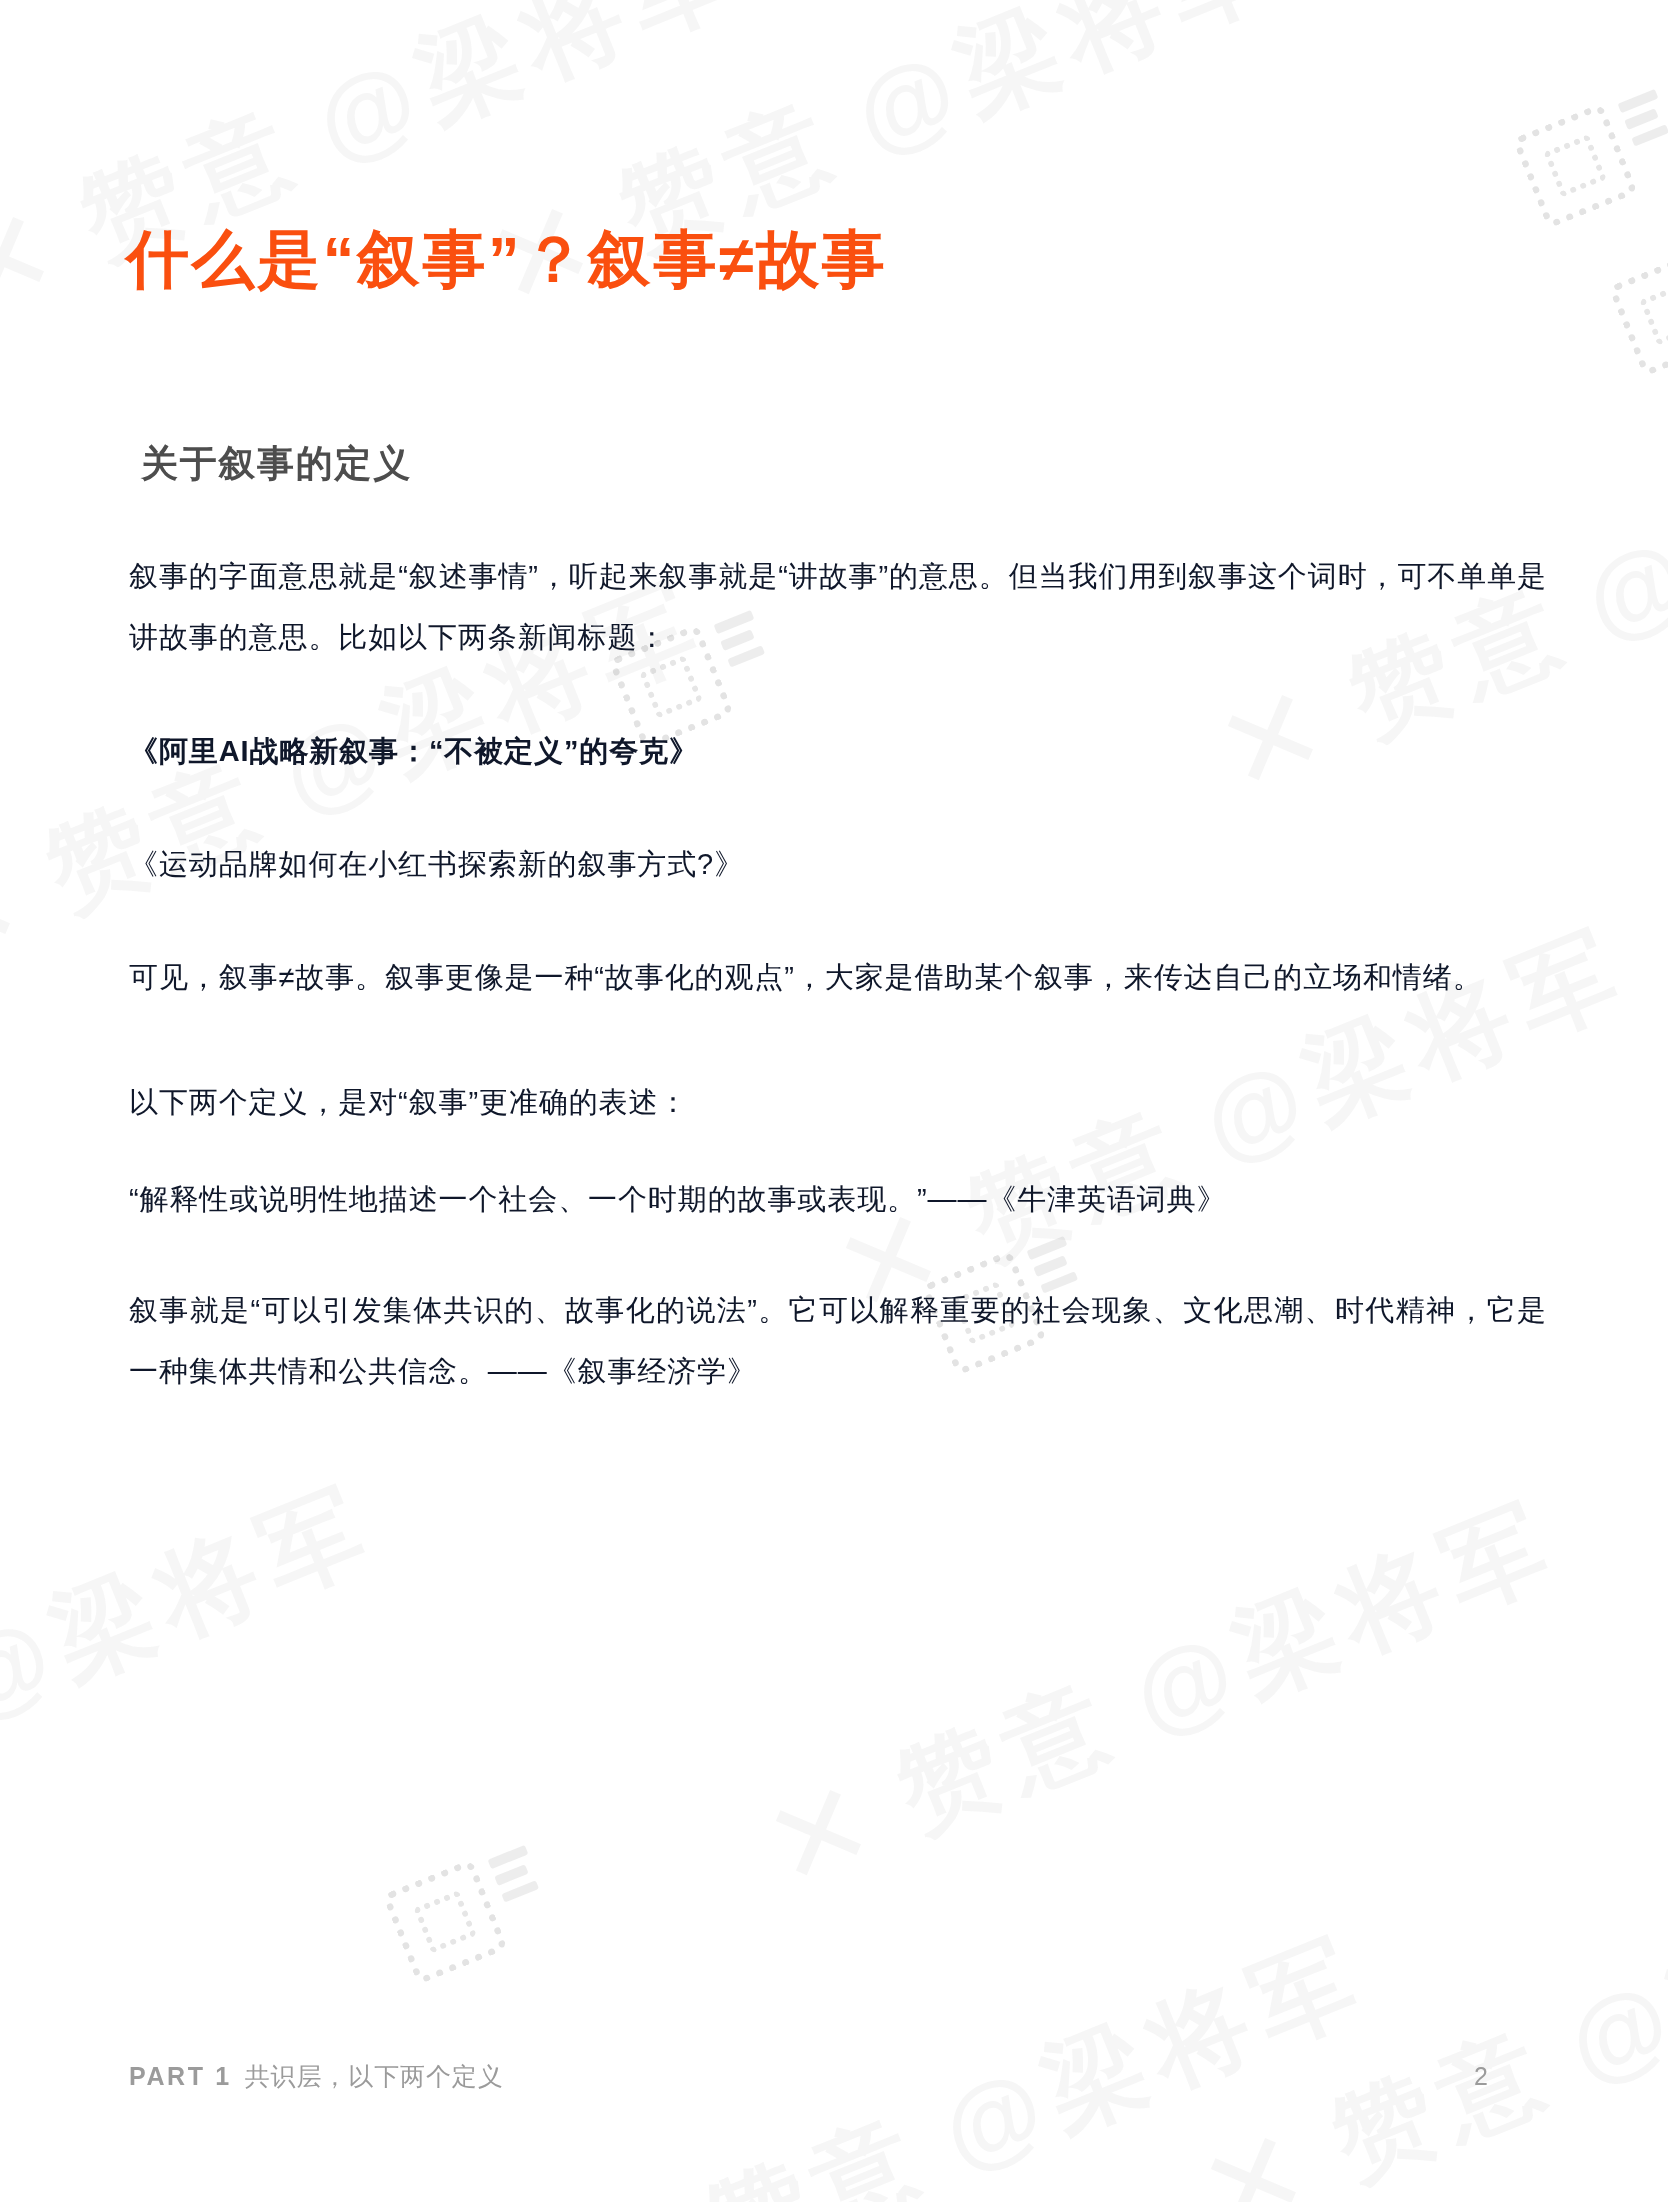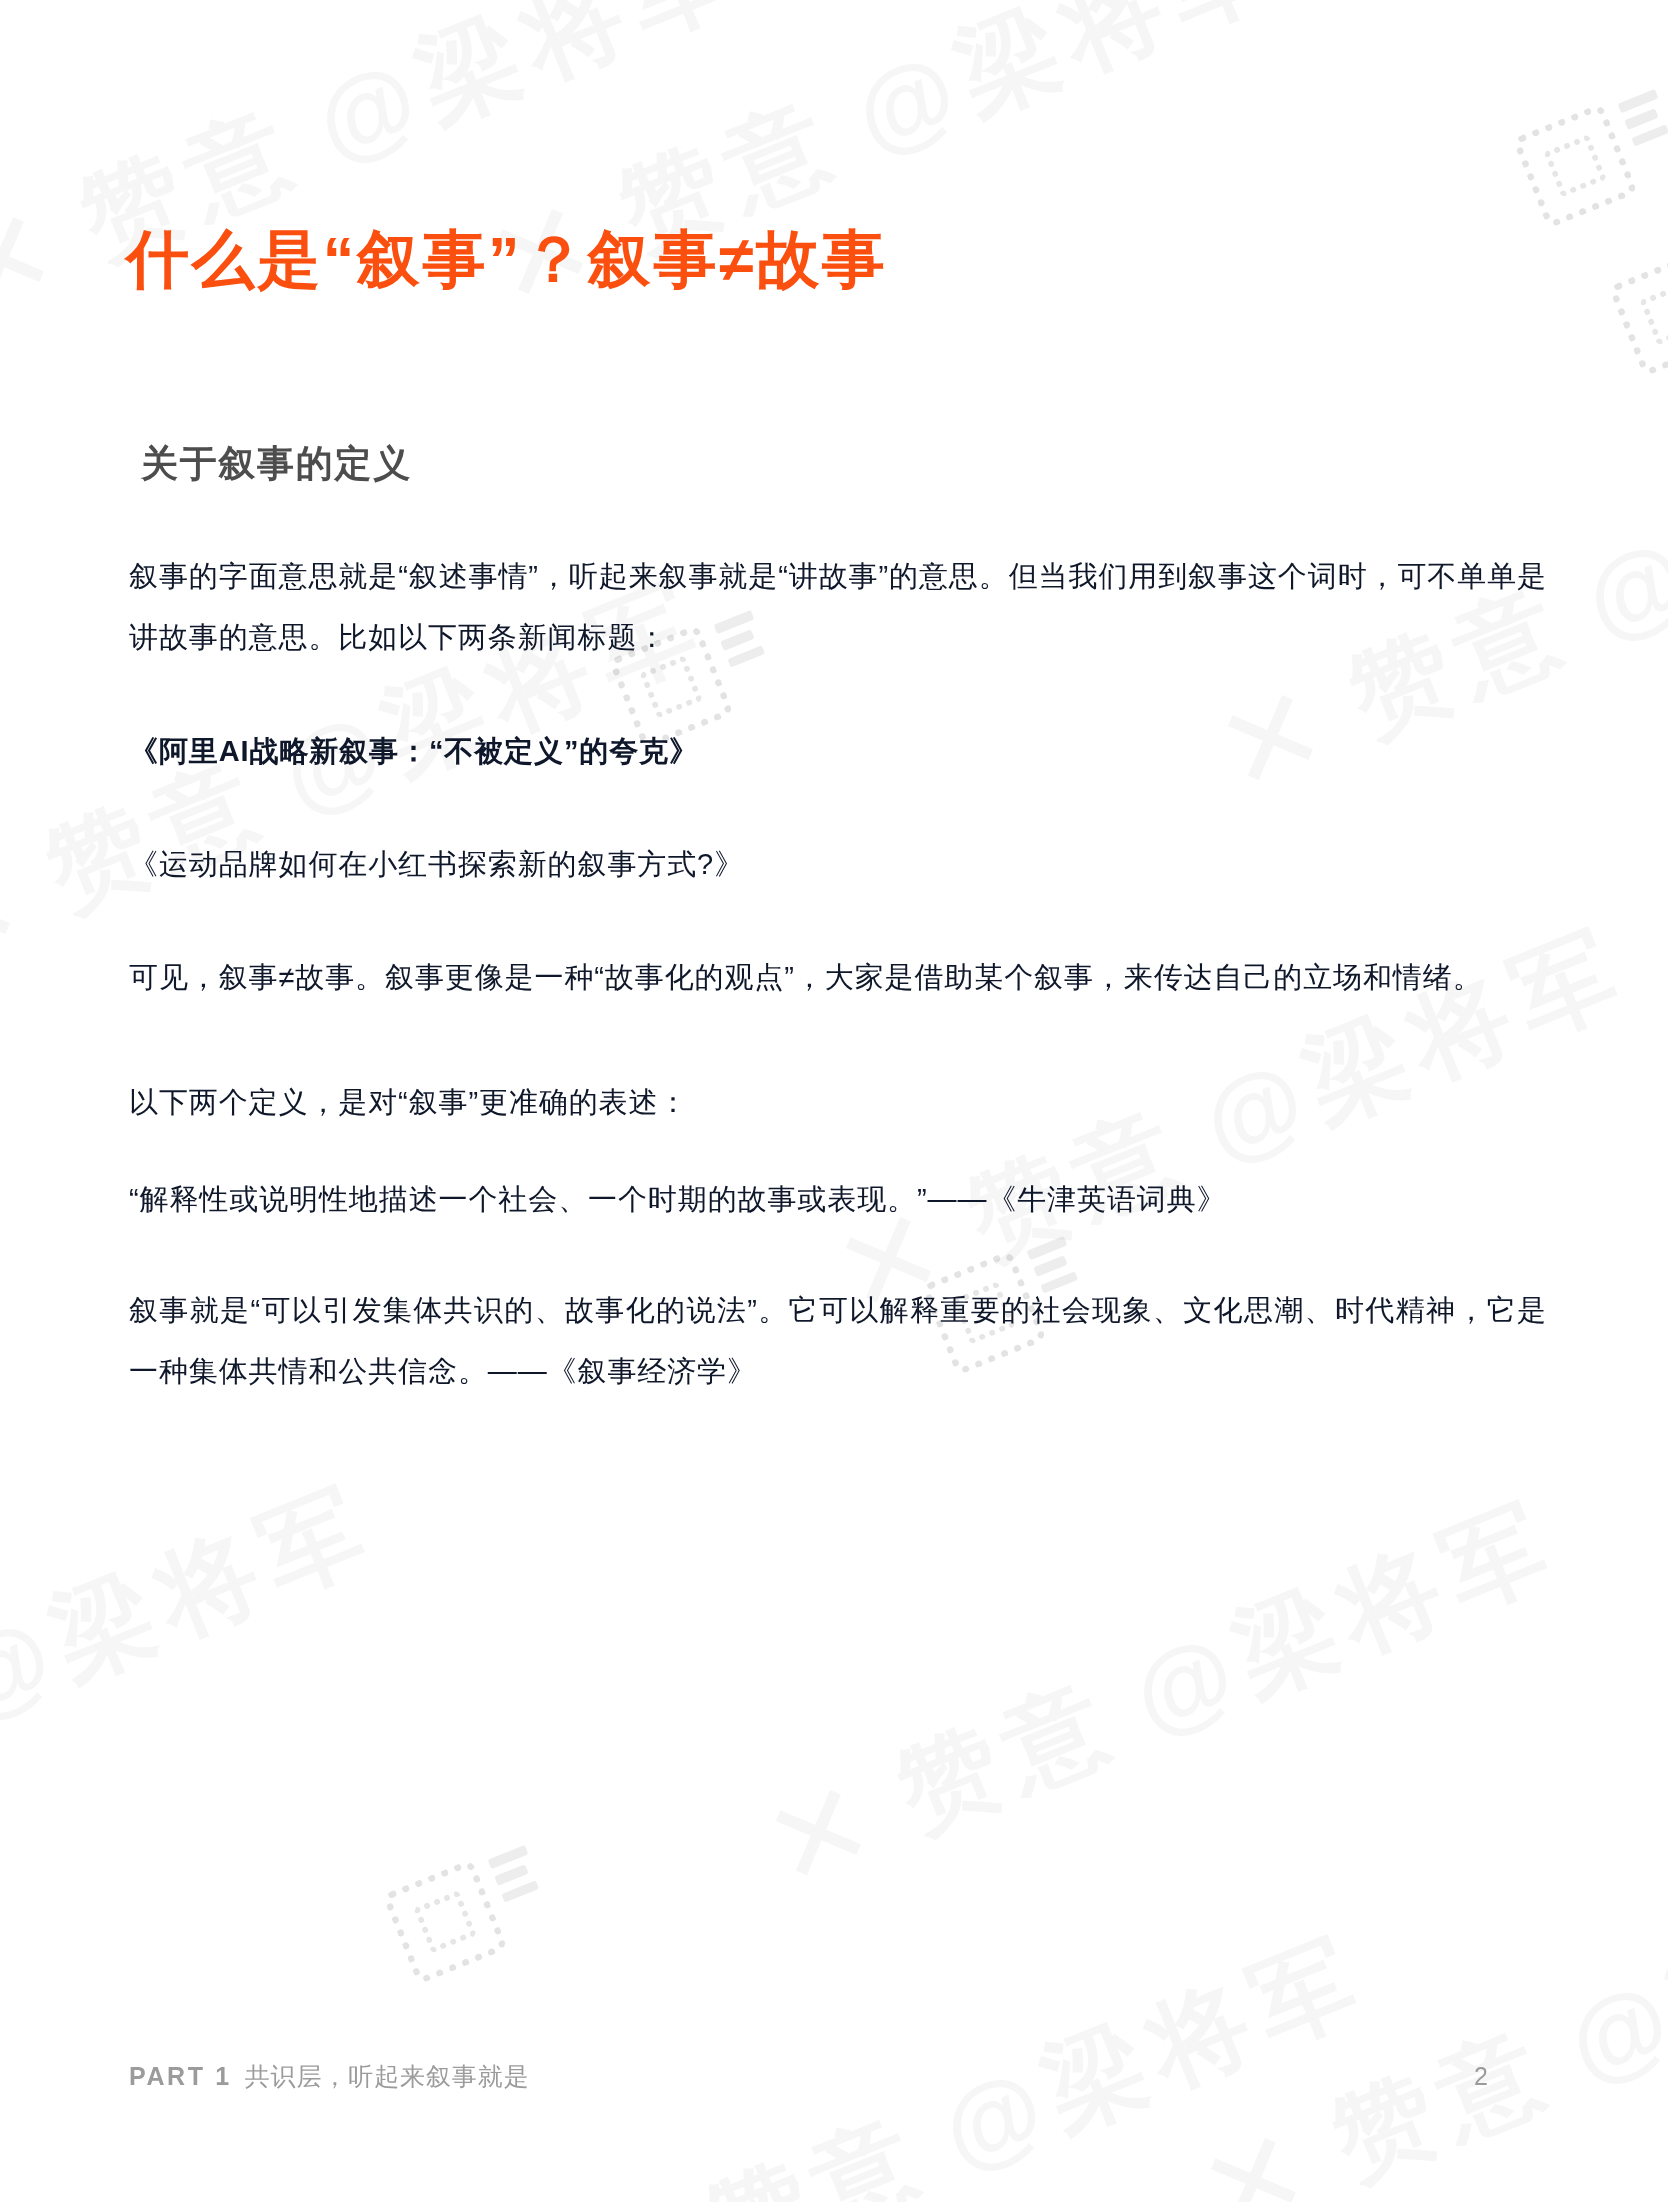--- a/index.html
+++ b/index.html
@@ -196,20 +196,20 @@
 
     <p class="body-para p2">可见，叙事≠故事。叙事更像是一种“故事化的观点”，大家是借助某个叙事，来传达自己的立场和情绪。</p>
 
     <p class="body-para p3">以下两个定义，是对“叙事”更准确的表述：</p>
 
     <p class="body-para p4">“解释性或说明性地描述一个社会、一个时期的故事或表现。”——《牛津英语词典》</p>
 
     <p class="body-para p5">叙事就是“可以引发集体共识的、故事化的说法”。它可以解释重要的社会现象、文化思潮、时代精神，它是一种集体共情和公共信念。——《叙事经济学》</p>
 
     <div class="footer">
-      <span class="part-label">PART 1</span><span>共识层，听起来叙事就是</span>
+      <span class="part-label">PART 1</span><span>共识层，以下两个定义</span>
     </div>
 
     <div class="page-number">2</div>
 
   </div>
 </div>
 
 
 </body></html>

